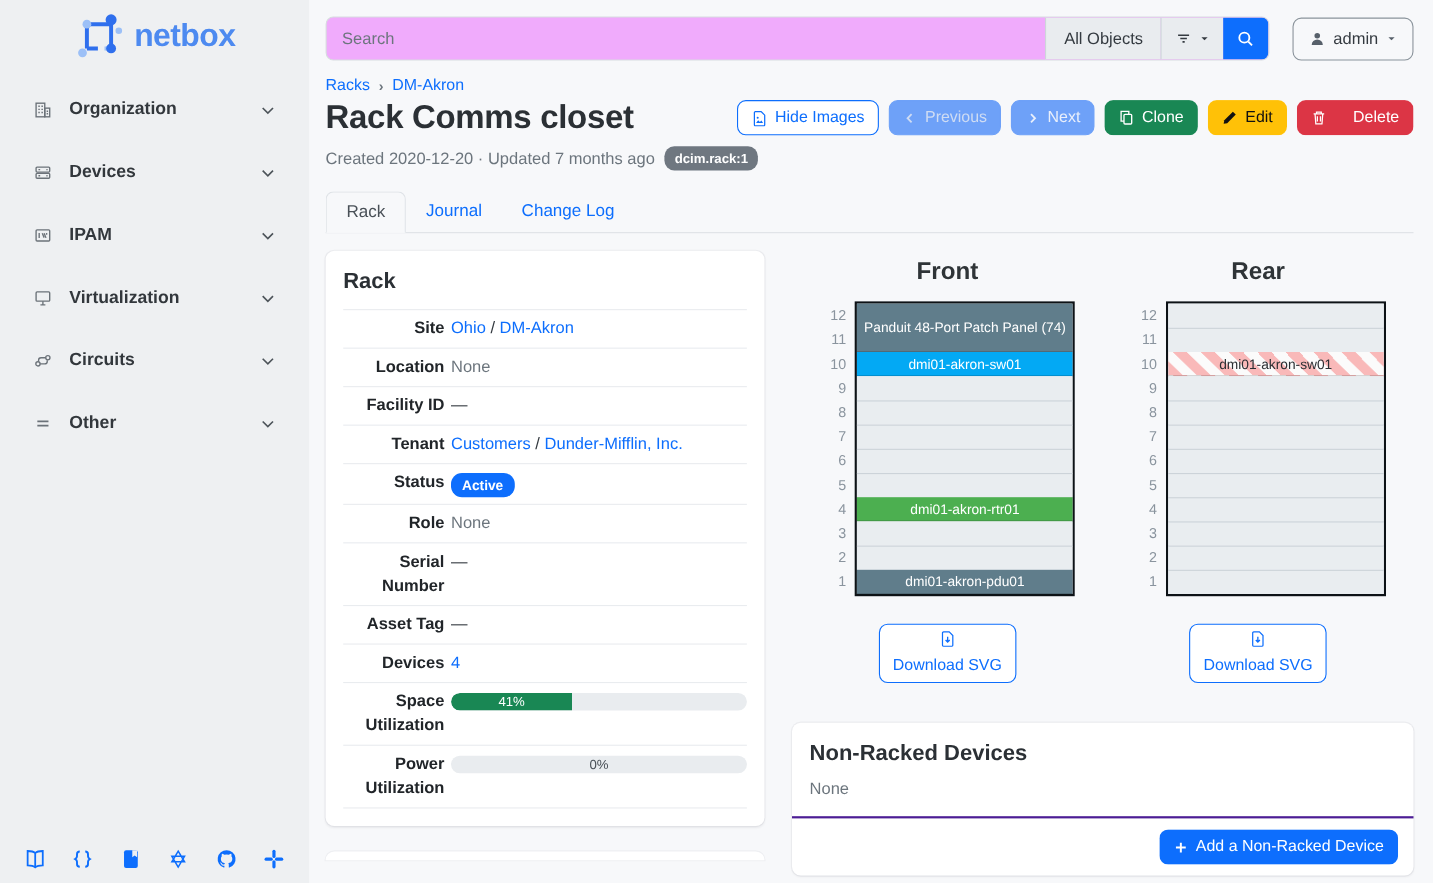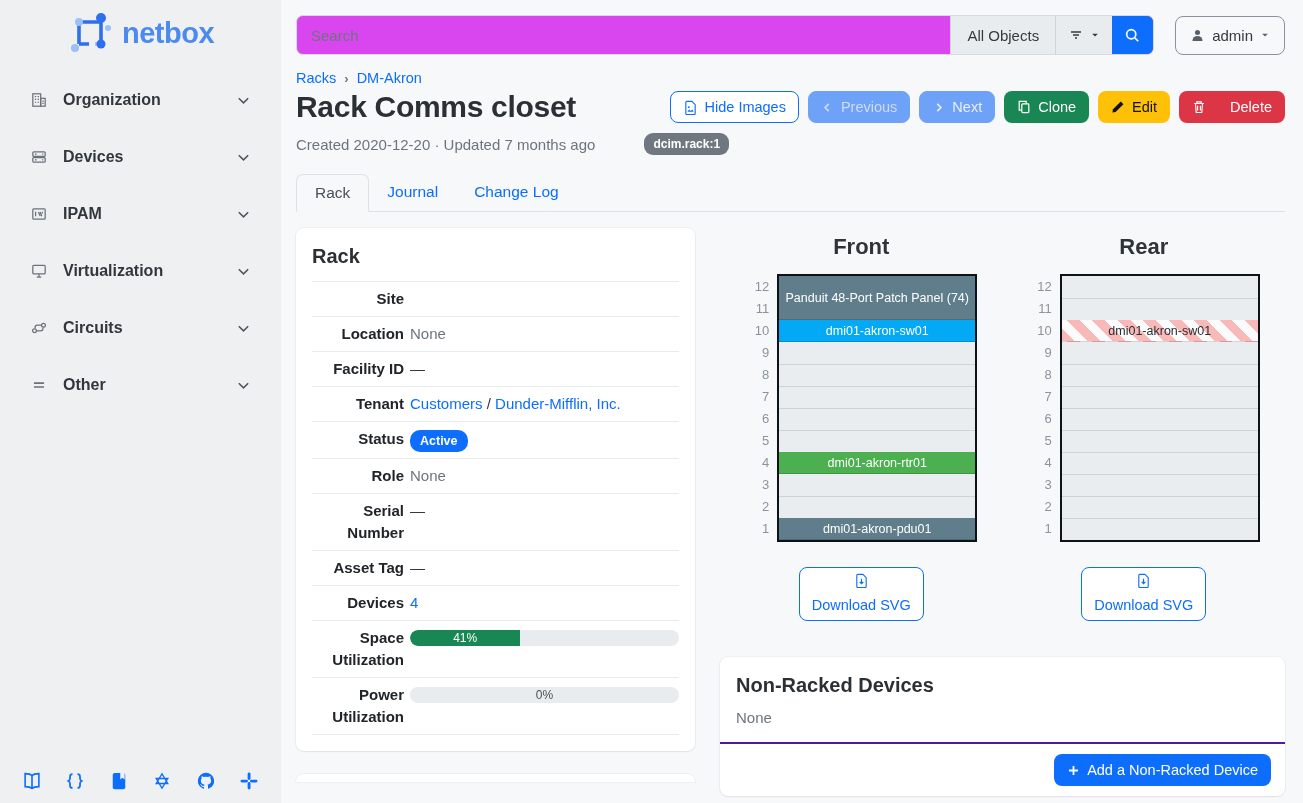--- a/index.html
+++ b/index.html
@@ -16,21 +16,21 @@
   .menu-item .mi-icon { color:#6b7279; width:19px; height:19px; margin-right:14px; flex-shrink:0; }
   .menu-item .mi-label { font-size:16px; font-weight:600; color:#32373c; }
   .menu-item .mi-chev { margin-left:auto; color:#4d545a; }
   .sidebar-footer { position:absolute; bottom:12px; left:0; width:100%; display:flex; justify-content:space-between; padding:0 22px; }
   .sidebar-footer .f-icon { color:#0d6efd; width:20px; height:20px; cursor:pointer; }
 
   
   .main { flex:1; padding:15px 18px 0 15px; position:relative; }
 
   .topbar { display:flex; align-items:center; gap:21px; }
-  .input-group { flex:1; display:flex; height:40px; border:1px solid #d7dbdf; border-radius:7px; background:#d946ef; overflow:hidden; }
+  .input-group { flex:1; display:flex; height:40px; border:1px solid #d7dbdf; border-radius:7px; background:#f0abfc; overflow:hidden; }
   .search-input { flex:1; border:none; outline:none; padding:0 14px; font-size:15px; color:#343a40; background:transparent; font-family:"Liberation Sans",sans-serif; }
   .search-input::placeholder { color:#6c757d; }
   .seg { display:flex; align-items:center; gap:6px; background:#e9ecef; border:none; border-left:1px solid #ced4da; padding:0 16px; font-size:15px; color:#343a40; cursor:pointer; font-family:"Liberation Sans",sans-serif; }
   .seg-filter { color:#343a40; padding:0 12px; }
   .search-btn { width:41px; background:#0d6efd; border:none; display:flex; align-items:center; justify-content:center; cursor:pointer; }
   .user-btn { display:flex; align-items:center; gap:7px; height:39px; padding:0 14px; background:transparent; border:1px solid #8a939b; border-radius:8px; font-size:15px; color:#343a40; cursor:pointer; font-family:"Liberation Sans",sans-serif; }
   .user-btn .caret { color:#57606a; }
 
   .breadcrumb { margin-top:15px; font-size:14.5px; display:flex; align-items:center; gap:8px; }
   .breadcrumb a { color:#0d6efd; text-decoration:none; cursor:pointer; }
@@ -42,21 +42,21 @@
   .btn { display:inline-flex; align-items:center; gap:7px; font-size:14.5px; border-radius:8px; padding:5px 12px; border:1px solid transparent; cursor:pointer; font-family:"Liberation Sans",sans-serif; line-height:20px; }
   .btn-outline { background:#fff; border-color:#0d6efd; color:#0d6efd; }
   .btn-ghost-blue { background:#6ea1f8; color:#e9effb; border-color:#6ea1f8; }
   .btn-ghost-blue.dim { color:#cfdcf3; }
   .btn-green { background:#198754; color:#fff; }
   .btn-yellow { background:#ffc107; color:#111; }
   .btn-red { background:#dc3545; color:#fff;gap:24px; }
   .btn-primary { background:#0d6efd; color:#fff; }
 
   .meta-row { margin-top:9px; display:flex; align-items:center; gap:9px; font-size:15px; color:#6c757d; }
-  .badge-gray { background:#6f7780; color:#fff; font-size:12px; font-weight:bold; padding:4px 9px; border-radius:9px;margin-left:40px; }
+  .badge-gray { background:#6f7780; color:#fff; font-size:12px; font-weight:bold; padding:4px 9px; border-radius:9px; }
 
   .tabs { margin-top:19px; border-bottom:1px solid #dee2e6; display:flex; }
   .tab { font-size:15.5px; padding:9px 18px; text-decoration:none; color:#0d6efd; cursor:pointer; }
   .tab.active { color:#495057; background:#f7f8fa; border:1px solid #dee2e6; border-bottom:1px solid #f7f8fa; border-radius:7px 7px 0 0; margin-bottom:-1px; cursor:default; }
 
   .content { margin-top:16px; display:flex; gap:25px; }
   .card { background:#fff; border-radius:8px; box-shadow:0 1px 2px rgba(16,24,40,.06), 0 0 0 1px rgba(16,24,40,.04); }
   .left-col { width:399px; flex-shrink:0; }
   .right-col { flex:1; }
 
@@ -380,20 +380,23 @@
 
     <div class="content">
 
       <div class="left-col">
         <div class="card rack-card">
           <div class="card-title">Rack</div>
           <div class="info-table">
 
             <div class="info-row">
               <div class="info-label">Site</div>
+              <div class="info-value">
+                <a>Ohio</a><span> / </span><a>DM-Akron</a>
+              </div>
             </div>
 
             <div class="info-row">
               <div class="info-label">Location</div>
               <div class="info-value muted">None</div>
             </div>
 
             <div class="info-row">
               <div class="info-label">Facility ID</div>
               <div class="info-value">—</div>

